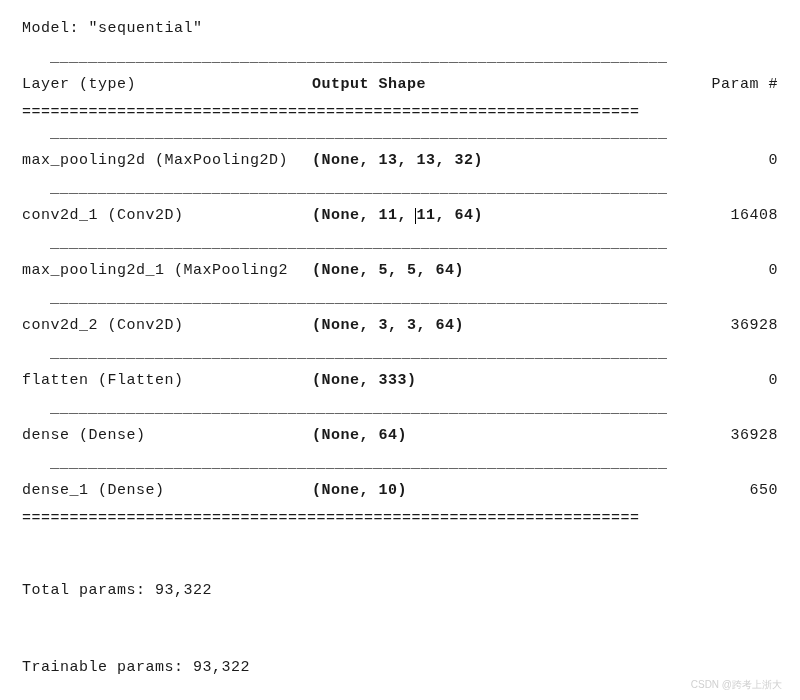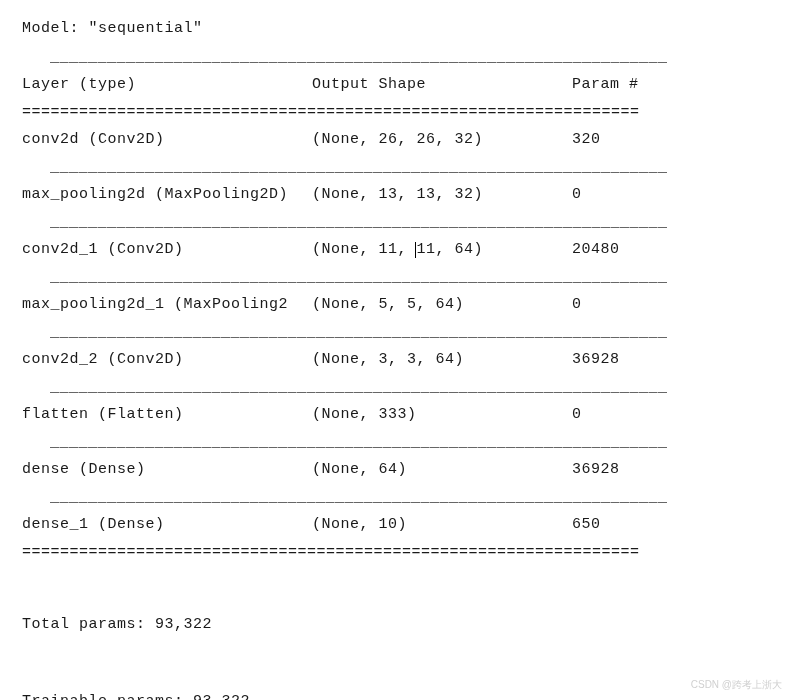--- a/index.html
+++ b/index.html
@@ -40,23 +40,25 @@
       line-height: 1.6;
       padding: 5px 0;
     }
     .col-layer {
       width: 290px;
       flex-shrink: 0;
     }
     .col-shape {
       width: 260px;
       flex-shrink: 0;
+      font-weight: bold;
     }
     .col-param {
       flex: 1;
+      text-align: right;
     }
     .summary-line {
       line-height: 1.9;
       font-weight: 400;
       margin-top: 48px;
     }
     .cursor-mark {
       position: relative;
     }
     .cursor-mark::before {
@@ -87,36 +89,31 @@
 
 <div class="header-row">
   <span class="col-layer">Layer (type)</span>
   <span class="col-shape">Output Shape</span>
   <span class="col-param">Param #</span>
 </div>
 
 <div class="double-line">=================================================================</div>
 
 <div id="layers-container">
-    <div class="layer-row">
-      <span class="col-layer">conv2d (Conv2D)</span>
-      <span class="col-shape">(None, 26, 26, 32)</span>
-      <span class="col-param">320</span>
-    </div>
     <div class="divider-line">_________________________________________________________________</div>
     <div class="layer-row">
       <span class="col-layer">max_pooling2d (MaxPooling2D)</span>
       <span class="col-shape">(None, 13, 13, 32)</span>
       <span class="col-param">0</span>
     </div>
     <div class="divider-line">_________________________________________________________________</div>
     <div class="layer-row">
       <span class="col-layer">conv2d_1 (Conv2D)</span>
       <span class="col-shape">(None, 11, <span class="cursor-mark">11, 64)</span></span>
-      <span class="col-param">20480</span>
+      <span class="col-param">16408</span>
     </div>
     <div class="divider-line">_________________________________________________________________</div>
     <div class="layer-row">
       <span class="col-layer">max_pooling2d_1 (MaxPooling2</span>
       <span class="col-shape">(None, 5, 5, 64)</span>
       <span class="col-param">0</span>
     </div>
     <div class="divider-line">_________________________________________________________________</div>
     <div class="layer-row">
       <span class="col-layer">conv2d_2 (Conv2D)</span>

